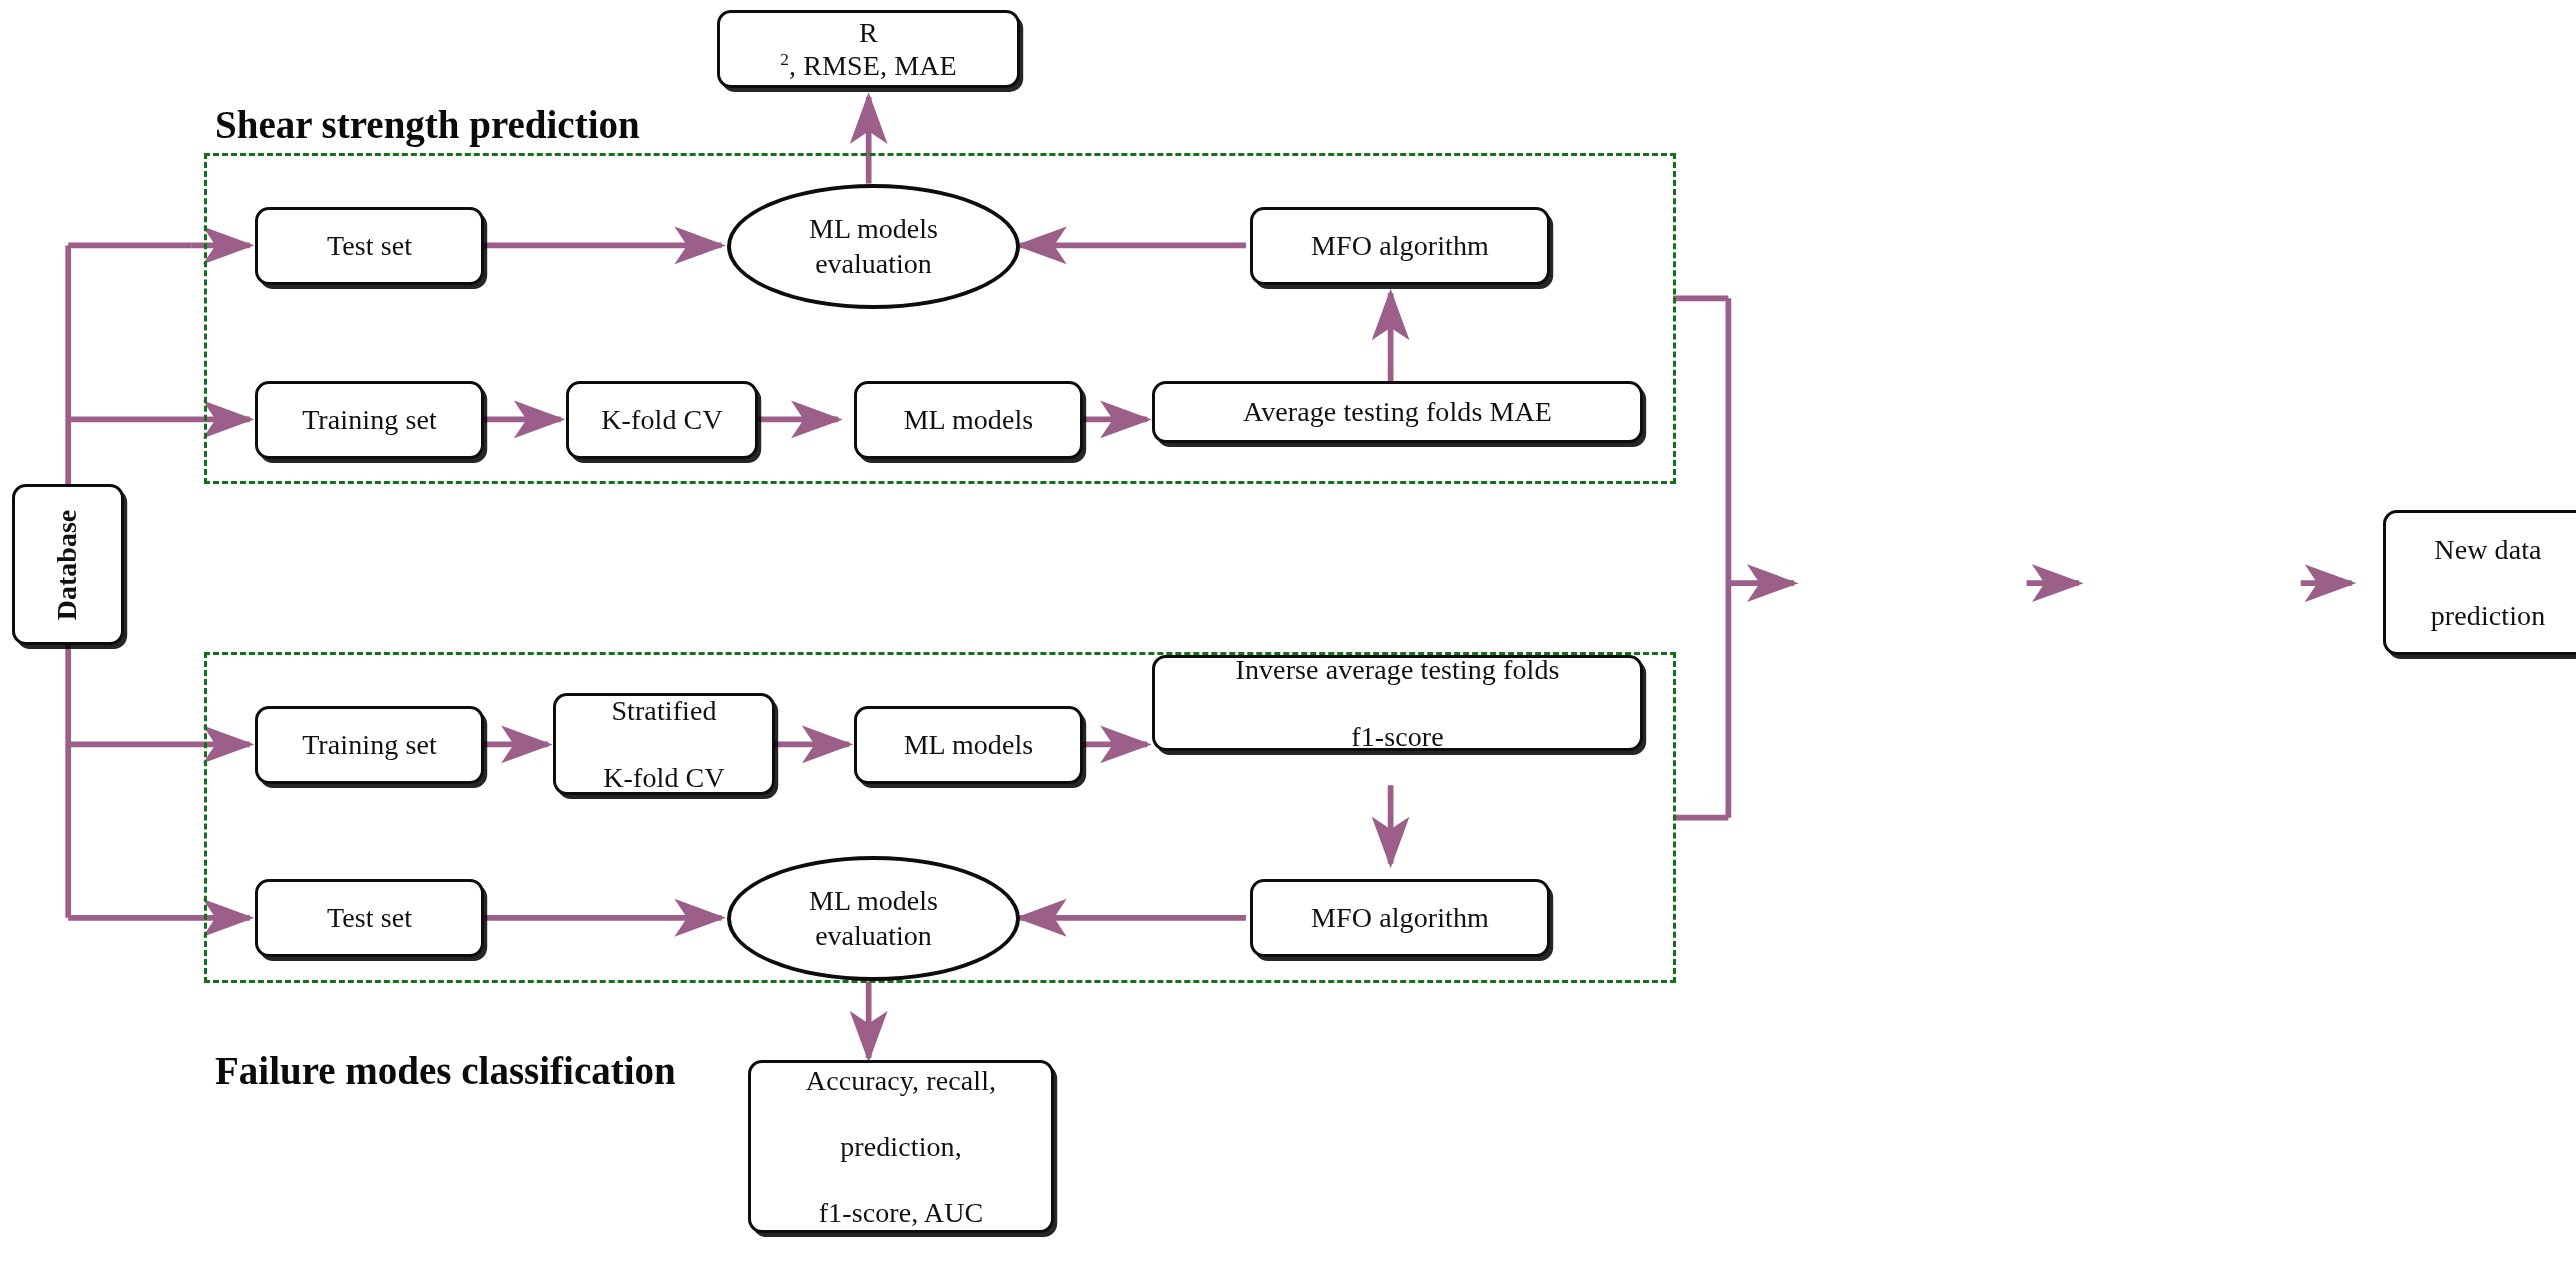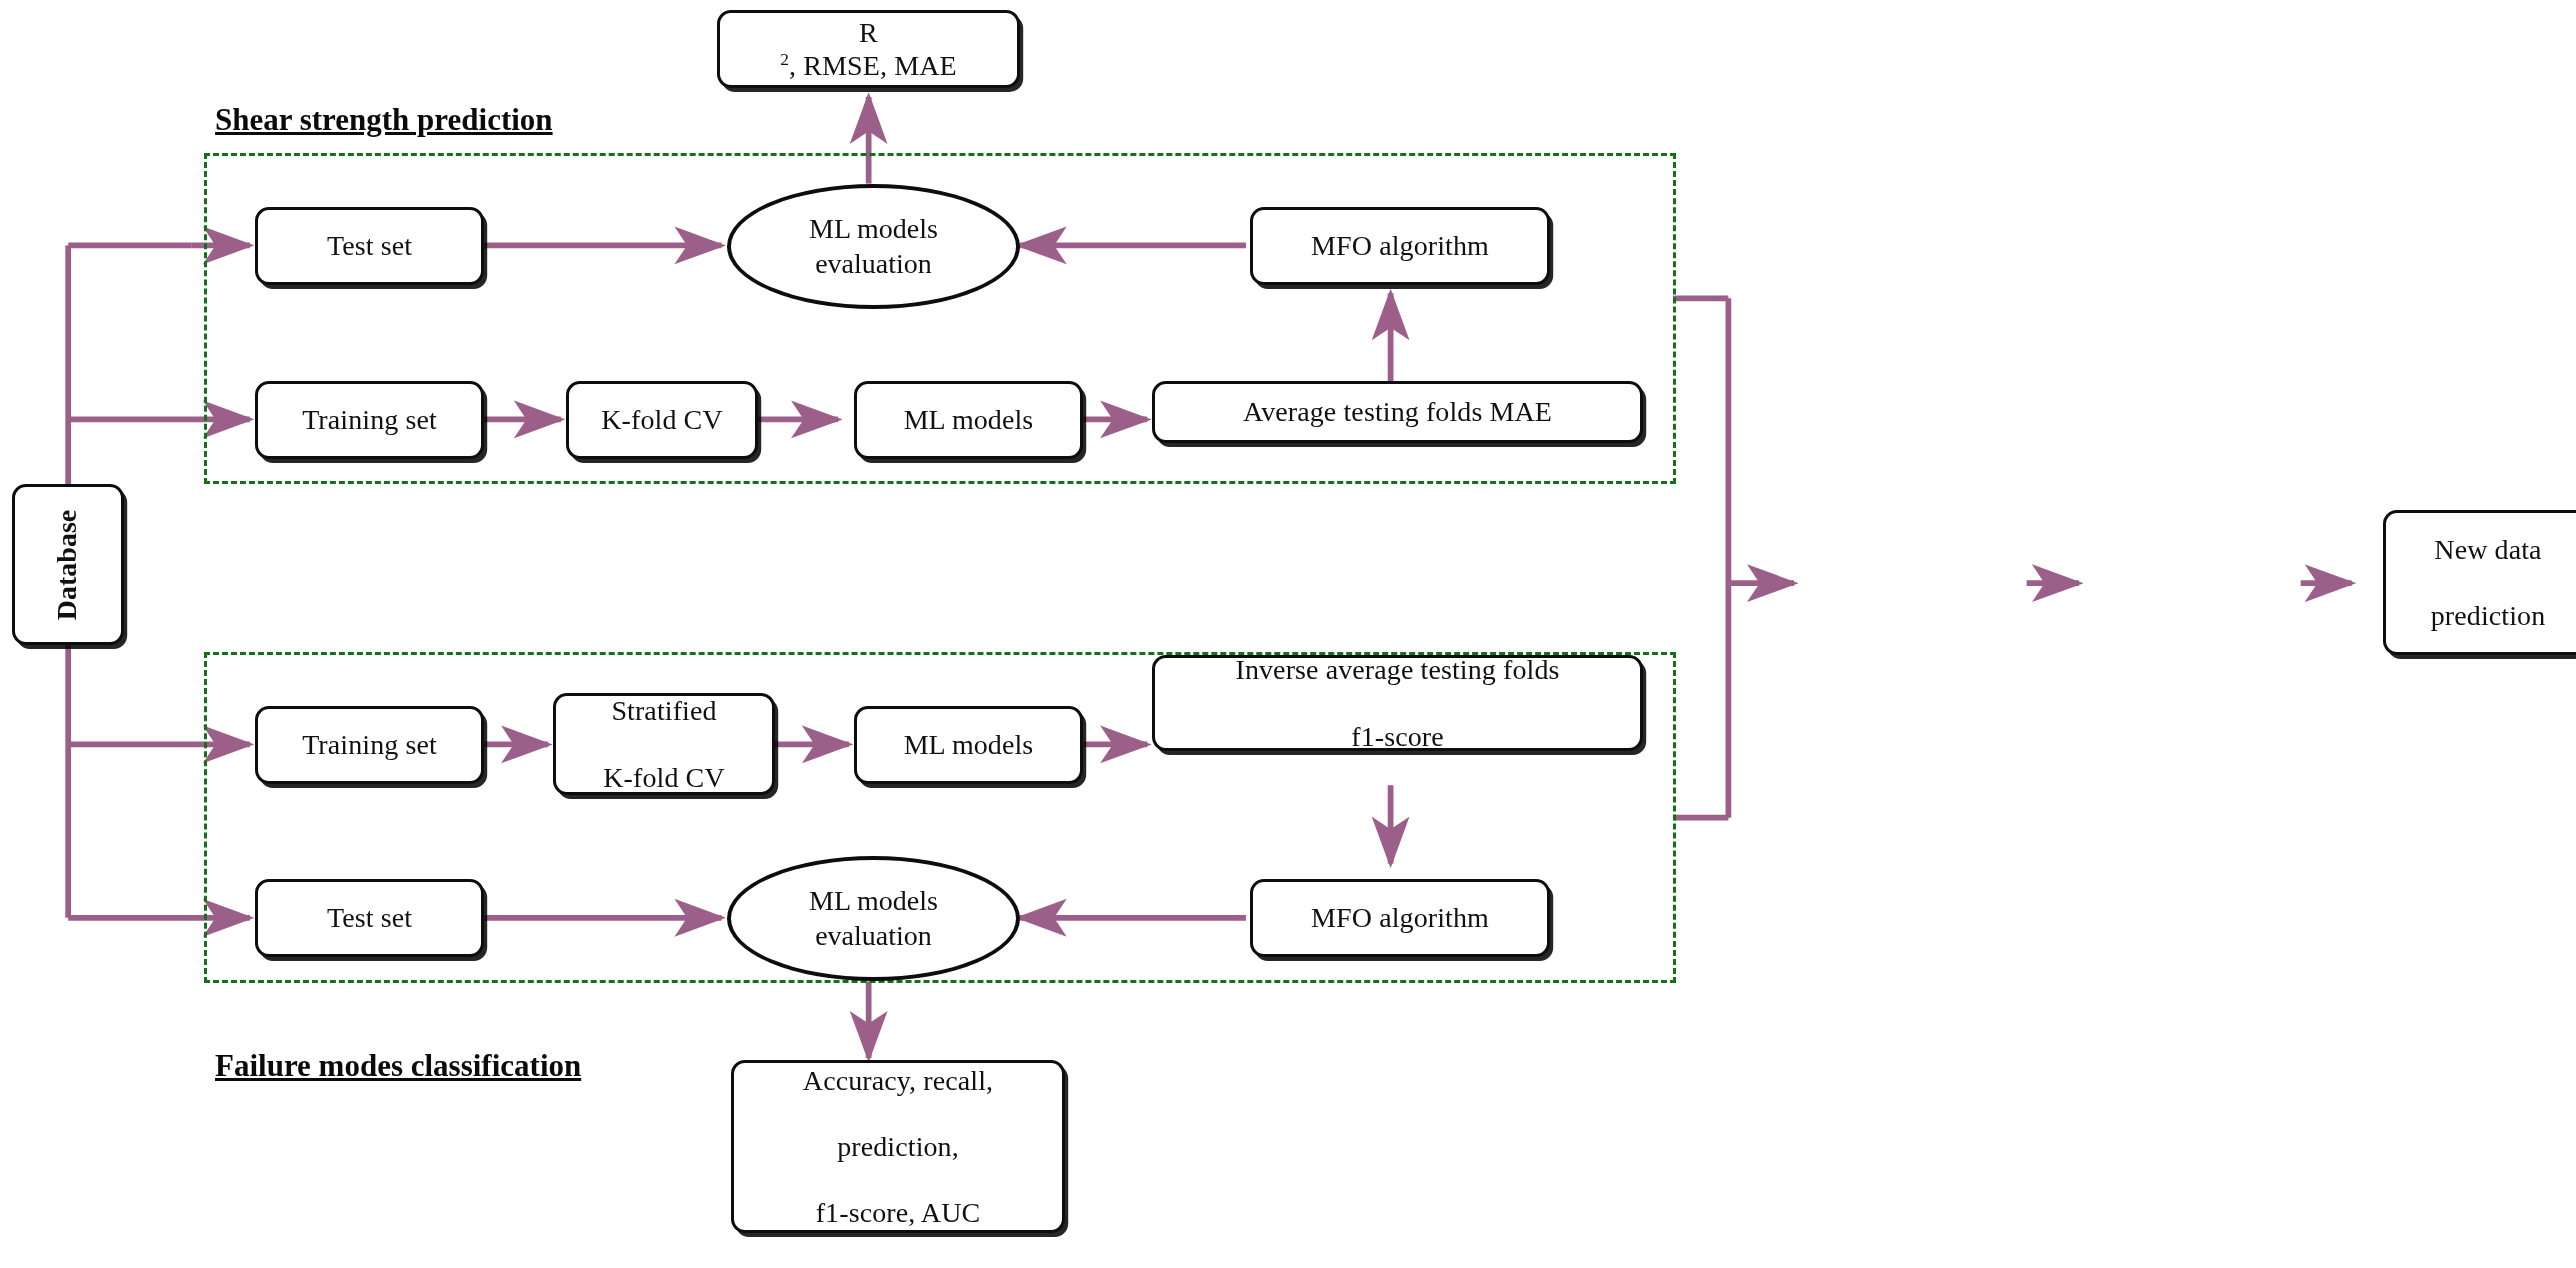--- a/index.html
+++ b/index.html
@@ -67,25 +67,24 @@
   .group-frame{
     position:absolute;
     box-sizing:border-box;
     border:3.8px dashed #15701b;
     background:transparent;
     z-index:1;
   }
   .group-label{
     position:absolute;
     font-weight:bold;
-    font-size:31px;
+    font-size:39px;
     color:#0b0b0b;
     white-space:nowrap;
     z-index:4;
-    text-decoration:underline;
   }
 </style>
 </head>
 <body>
 
 <div id="stage">
 
   <svg id="svg-layer" viewBox="0 0 4042 1991">
     <defs>
       <marker id="ah" markerWidth="9" markerHeight="7" refX="8.2" refY="3.5" orient="auto" markerUnits="strokeWidth">
@@ -224,21 +223,21 @@
     <span>
       <span>ML models</span><br>
       <span>evaluation</span>
     </span>
   </div>
 
   <div class="node" style="left:1250px;top:879px;width:300px;height:78px;">
     <span>MFO algorithm</span>
   </div>
 
-  <div class="node" style="left:731px;top:1060px;width:334px;height:173px;justify-content:center;">
+  <div class="node" style="left:748px;top:1060px;width:306px;height:173px;justify-content:center;">
     <span>
       <span>Accuracy, recall,</span><br>
       <span>prediction,</span><br>
       <span>f1-score, AUC</span>
     </span>
   </div>
 
 
 
   <div class="node" style="left:2354px;top:510px;width:210px;height:145px;margin-left:29px;">

